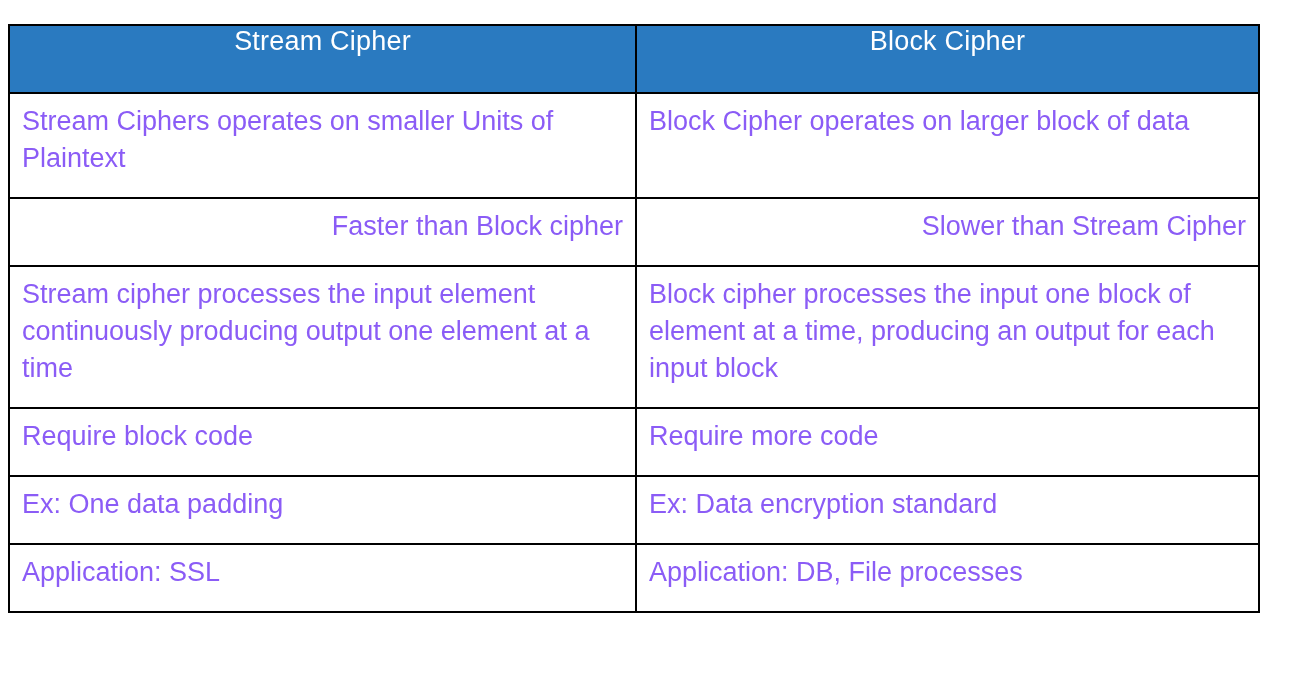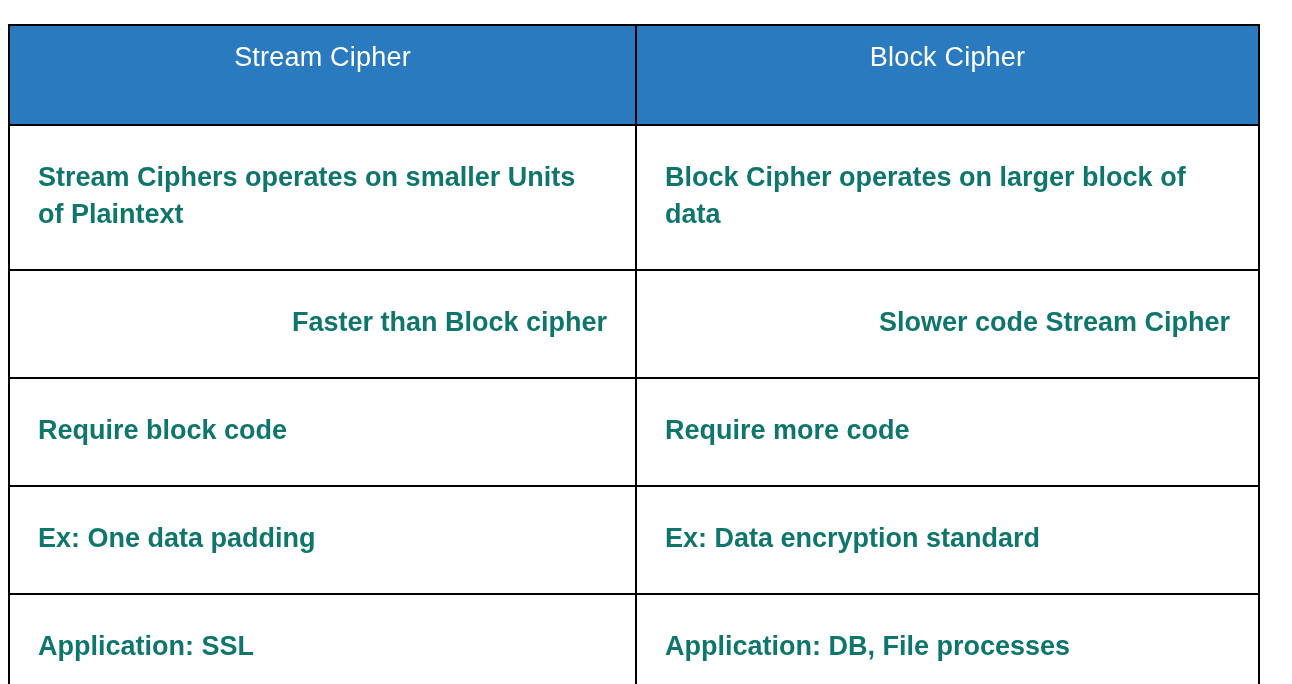--- a/index.html
+++ b/index.html
@@ -26,42 +26,41 @@
     left: 8px;
     top: 24px;
     width: 1250px;
     border-collapse: collapse;
     table-layout: fixed;
   }
   .comparison-table td,
   .comparison-table th {
     border: 2px solid #000000;
     vertical-align: top;
-    padding: 16px;
+    padding: 0;
   }
   .col-left  { width: 627px; }
   .col-right { width: 623px; }
 
   thead th {
     background: #2a7ac0;
     color: #ffffff;
     height: 66px;
     text-align: center;
     vertical-align: middle;
     font-size: 27px;
     font-weight: normal;
     letter-spacing: 0.2px;
   }
   .cell {
     padding: 9px 12px 10px 12px;
     font-size: 27px;
     line-height: 37px;
-    font-weight: bold;
-    color: #0f766e;
-    margin-top: 8px;
+    font-weight: normal;
+    color: #8b5cf6;
   }
   tbody tr.r1 td .cell { min-height: 84px; }
   tbody tr.r2 td .cell { min-height: 47px; text-align: right; }
   tbody tr.r3 td .cell { min-height: 121px; }
   tbody tr.r4 td .cell { min-height: 47px; }
   tbody tr.r5 td .cell { min-height: 47px; }
   tbody tr.r6 td .cell { min-height: 47px; }
   tbody tr.r7 td .cell { min-height: 47px; }
 </style>
 </head>
@@ -91,24 +90,32 @@
         <td>
           <div class="cell">Block Cipher operates on larger block of data</div>
         </td>
       </tr>
 
       <tr class="r2">
         <td>
           <div class="cell">Faster than Block cipher</div>
         </td>
         <td>
-          <div class="cell">Slower code Stream Cipher</div>
+          <div class="cell">Slower than Stream Cipher</div>
         </td>
       </tr>
 
+      <tr class="r3">
+        <td>
+          <div class="cell">Stream cipher processes the input element continuously producing output one element at a time</div>
+        </td>
+        <td>
+          <div class="cell">Block cipher processes the input one block of element at a time, producing an output for each input block</div>
+        </td>
+      </tr>
 
       <tr class="r4">
         <td>
           <div class="cell">Require block code</div>
         </td>
         <td>
           <div class="cell">Require more code</div>
         </td>
       </tr>
 

